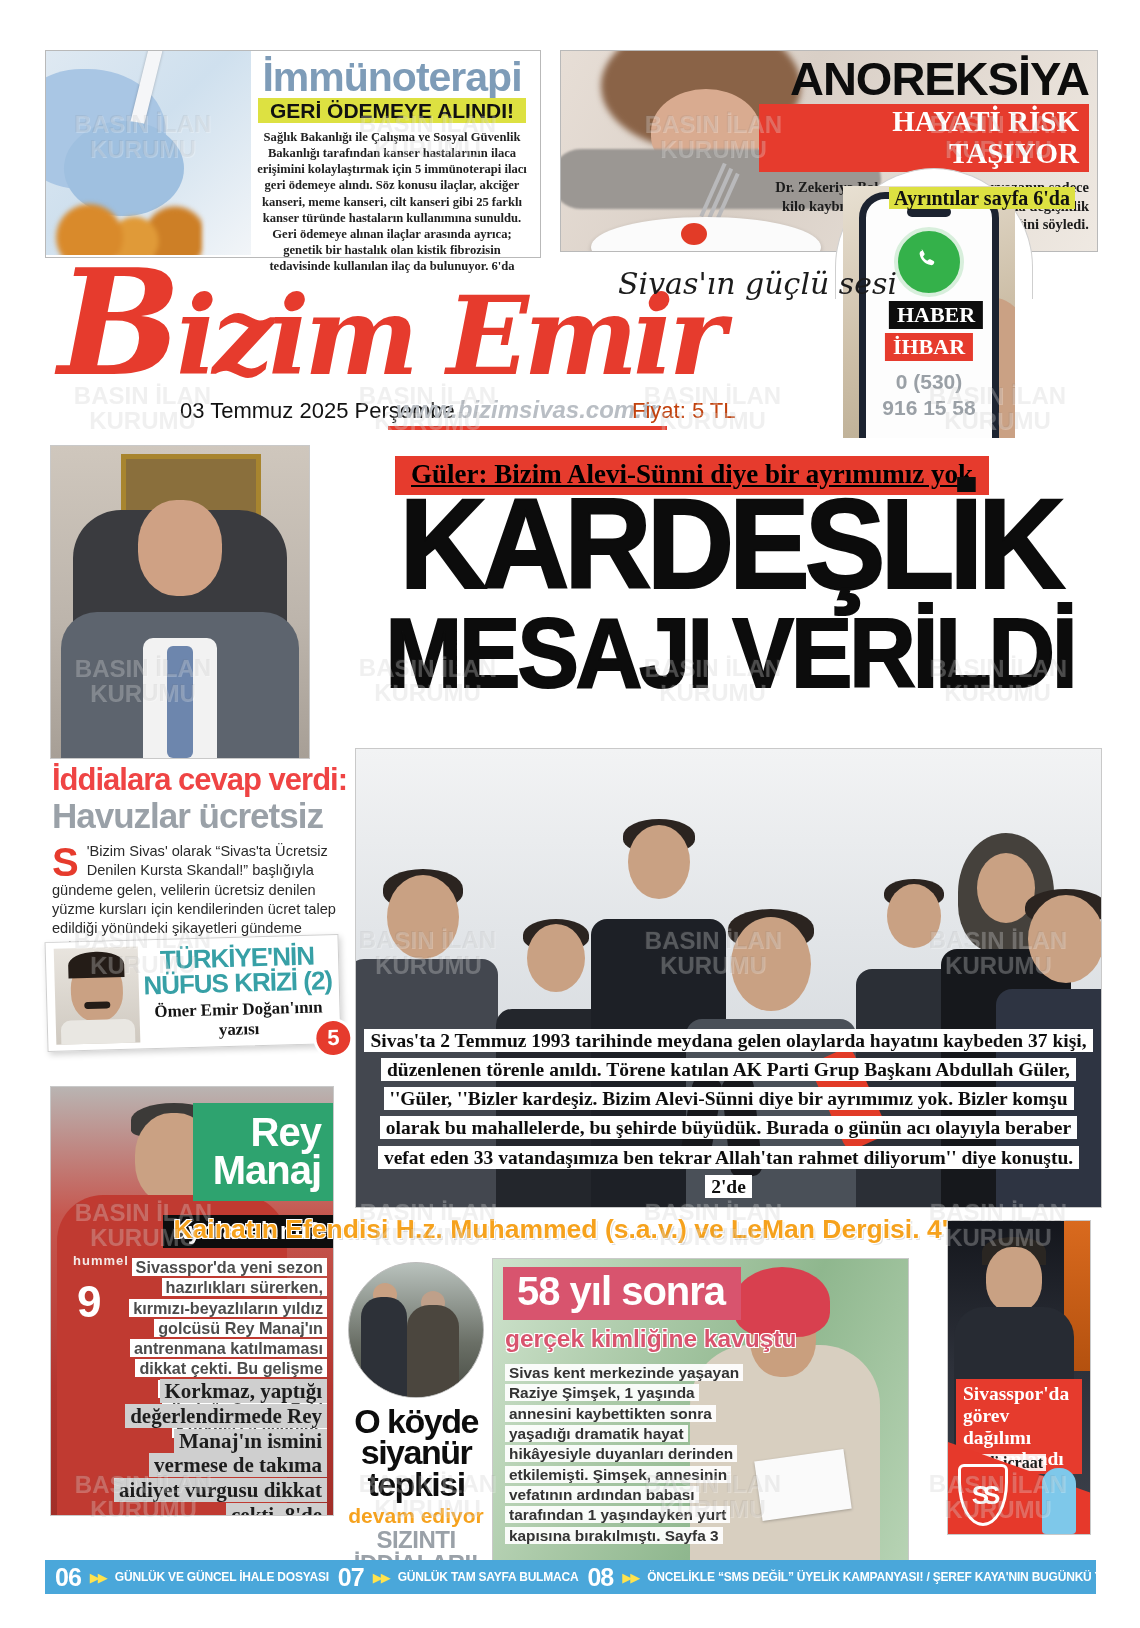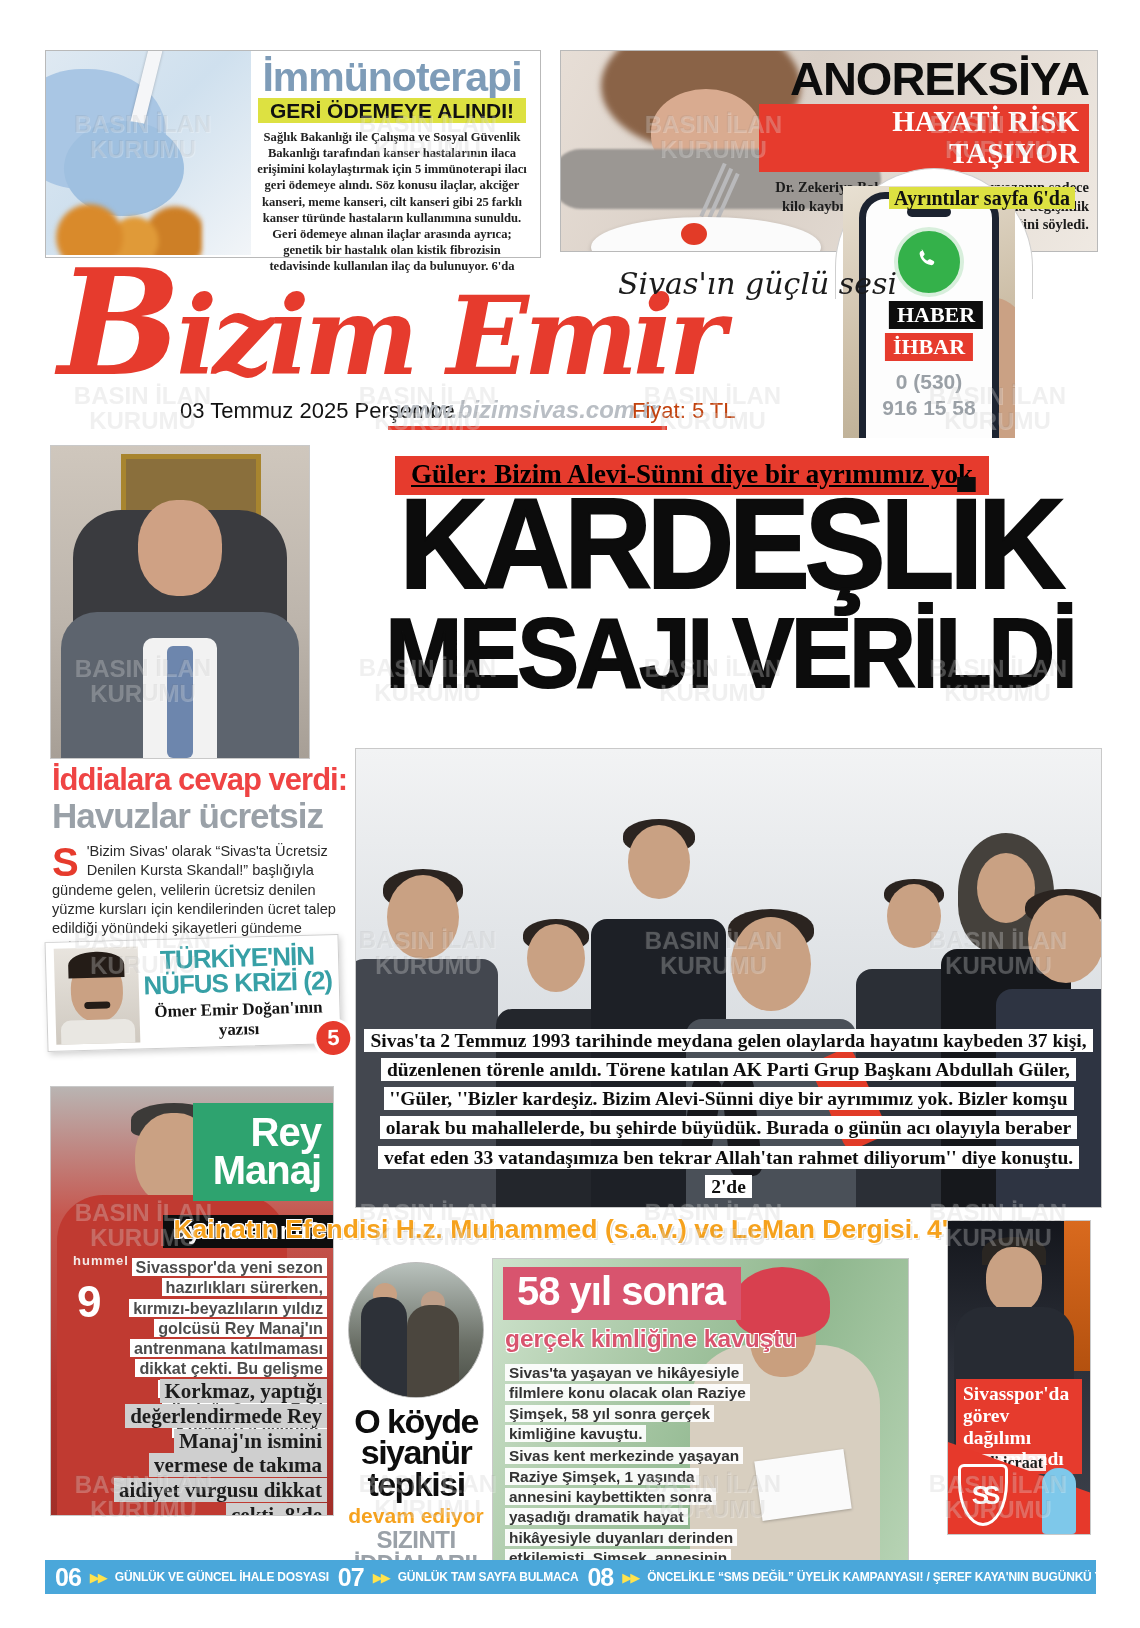--- a/index.html
+++ b/index.html
@@ -370,21 +370,20 @@
   </div>
 
   <div class="abs idb" data-name="identity-story">
     <div class="id-coat" data-name="woman-coat-shape"></div>
     <div class="id-face" data-name="woman-face-shape"></div>
     <div class="id-hat" data-name="red-beanie-shape"></div>
     <div class="id-paper" data-name="paper-shape"></div>
     <div class="id-banner" data-name="identity-banner">58 yıl sonra</div>
     <div class="id-sub" data-name="identity-subtitle">gerçek kimliğine kavuştu</div>
     <div class="id-body" data-name="identity-body">
-      <p><span>Sivas'ta yaşayan ve hikâyesiyle filmlere konu olacak olan Raziye Şimşek, 58 yıl sonra gerçek kimliğine kavuştu.</span></p>
       <p><span>Sivas kent merkezinde yaşayan Raziye Şimşek, 1 yaşında annesini kaybettikten sonra yaşadığı dramatik hayat hikâyesiyle duyanları derinden etkilemişti. Şimşek, annesinin vefatının ardından babası tarafından 1 yaşındayken yurt kapısına bırakılmıştı. Sayfa 3</span></p>
     </div>
   </div>
 
   <div class="abs svs" data-name="sivasspor-story">
     <div class="svs-flag" data-name="flag-shape"></div>
     <div class="svs-hair" data-name="manager-hair-shape"></div>
     <div class="svs-head" data-name="manager-head-shape"></div>
     <div class="svs-suit" data-name="manager-suit-shape"></div>
     <div class="svs-title" data-name="sivasspor-title">Sivasspor'da görev dağılımı tamamlandı</div>

